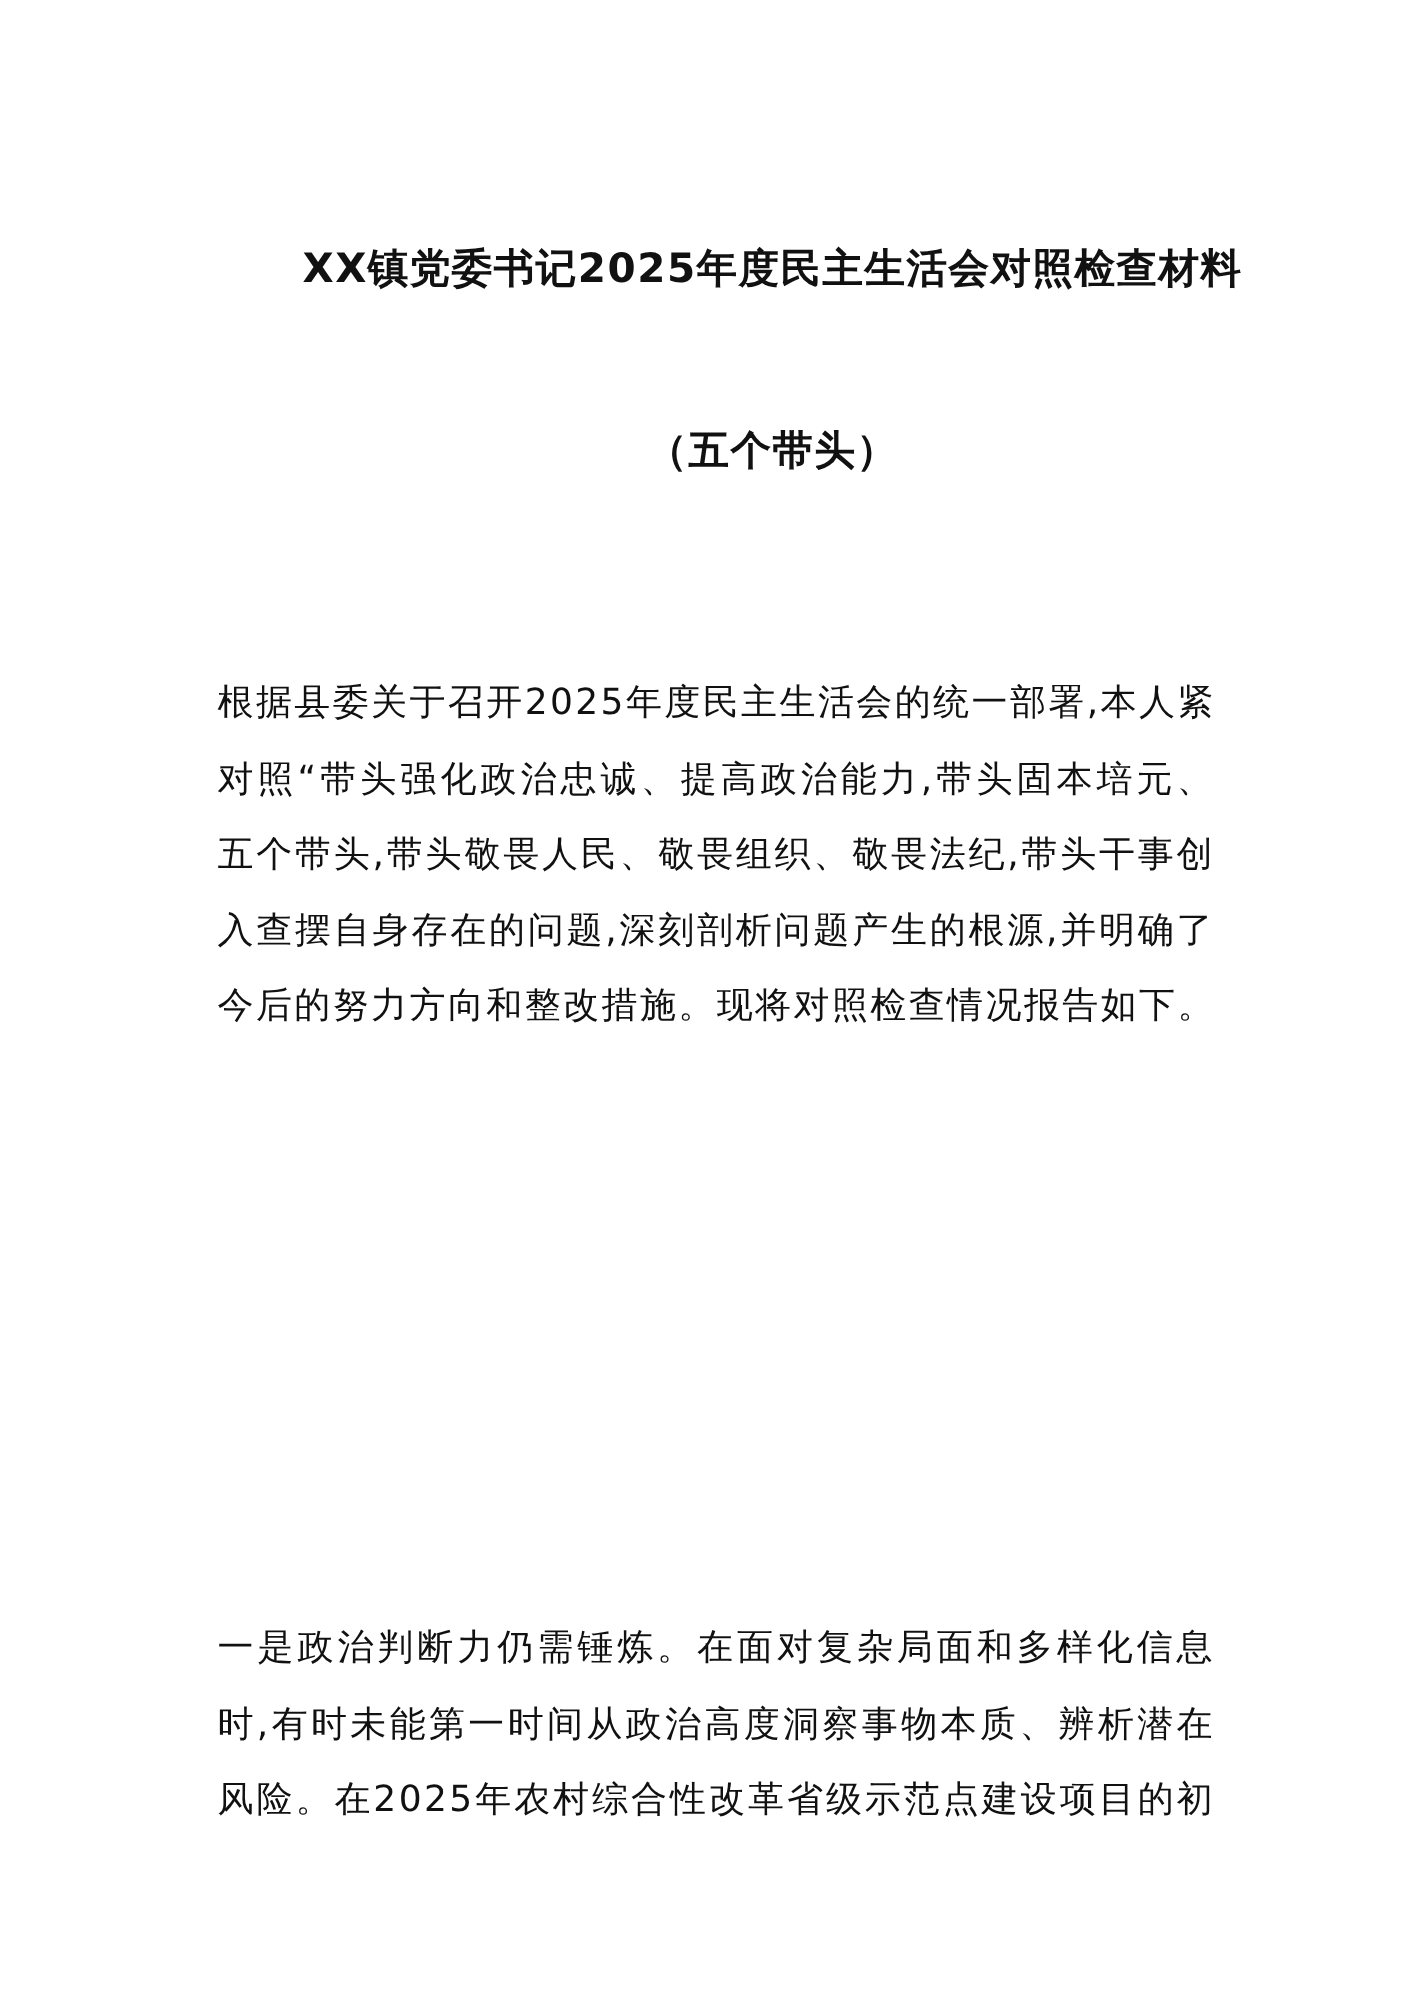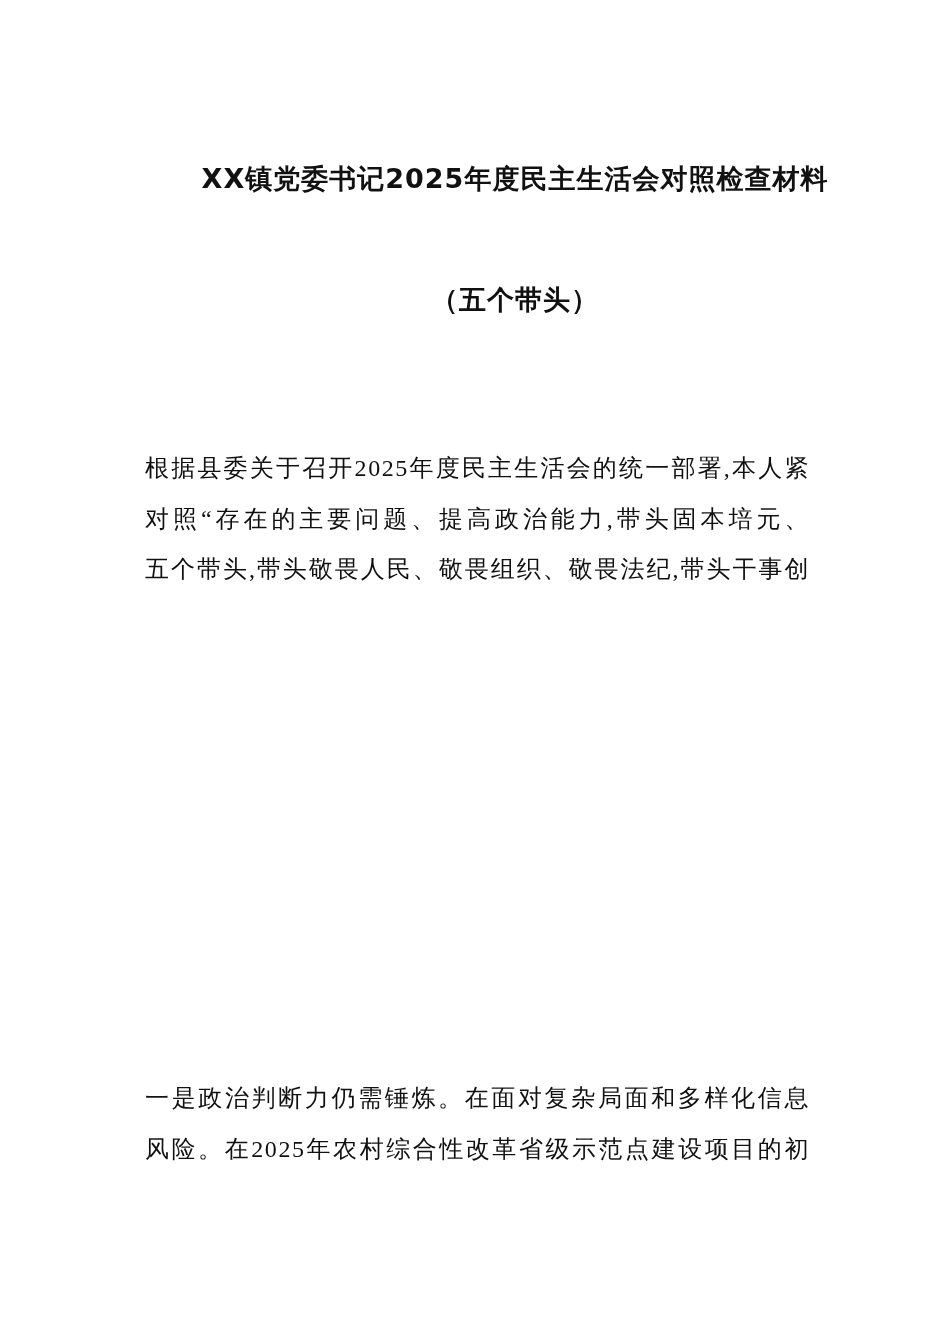--- a/index.html
+++ b/index.html
@@ -44,44 +44,46 @@
       letter-spacing: 1.6px;
       text-align: justify;
       text-align-last: left;
     }
     .body-text .line {
       display: block;
       white-space: nowrap;
       text-align: justify;
       text-align-last: justify;
       height: 50.5px;
-      font-family: Liberation Serif, serif;
     }
     .body-text .line.last {
       text-align-last: left;
     }
     .intro { top: 443px; }
     .heading1 { top: 843px; }
     .heading2 { top: 943px; }
     .para1 { top: 1073px; }
   </style>
 </head>
 <body>
 
 <div class="page">
 
   <div class="title main">XX镇党委书记2025年度民主生活会对照检查材料</div>
   <div class="title sub">（五个带头）</div>
 
   <div class="body-text intro">
     <span class="line">根据县委关于召开2025年度民主生活会的统一部署,本人紧</span>
-    <span class="line">对照“存在的主要问题、提高政治能力,带头固本培元、</span>
+    <span class="line">对照“带头强化政治忠诚、提高政治能力,带头固本培元、</span>
     <span class="line">五个带头,带头敬畏人民、敬畏组织、敬畏法纪,带头干事创</span>
+    <span class="line">入查摆自身存在的问题,深刻剖析问题产生的根源,并明确了</span>
+    <span class="line">今后的努力方向和整改措施。现将对照检查情况报告如下。</span>
   </div>
 
 
 
   <div class="body-text para1">
     <span class="line">一是政治判断力仍需锤炼。在面对复杂局面和多样化信息</span>
+    <span class="line">时,有时未能第一时间从政治高度洞察事物本质、辨析潜在</span>
     <span class="line">风险。在2025年农村综合性改革省级示范点建设项目的初</span>
   </div>
 
 </div>
 
 </body></html>

